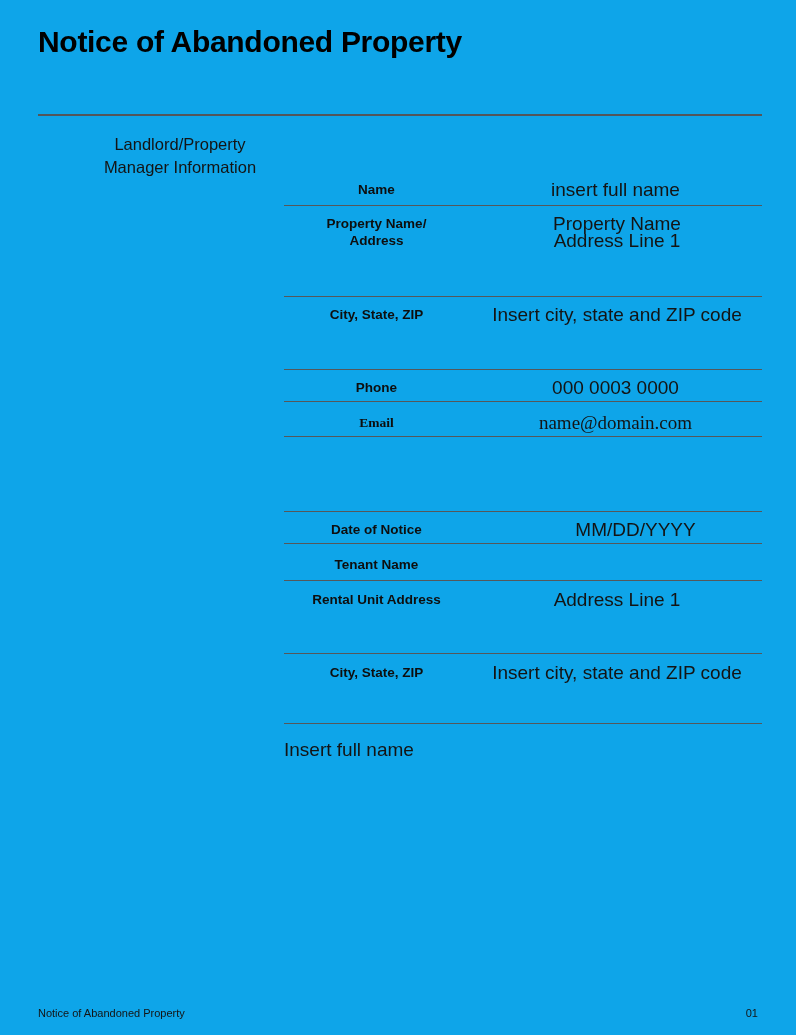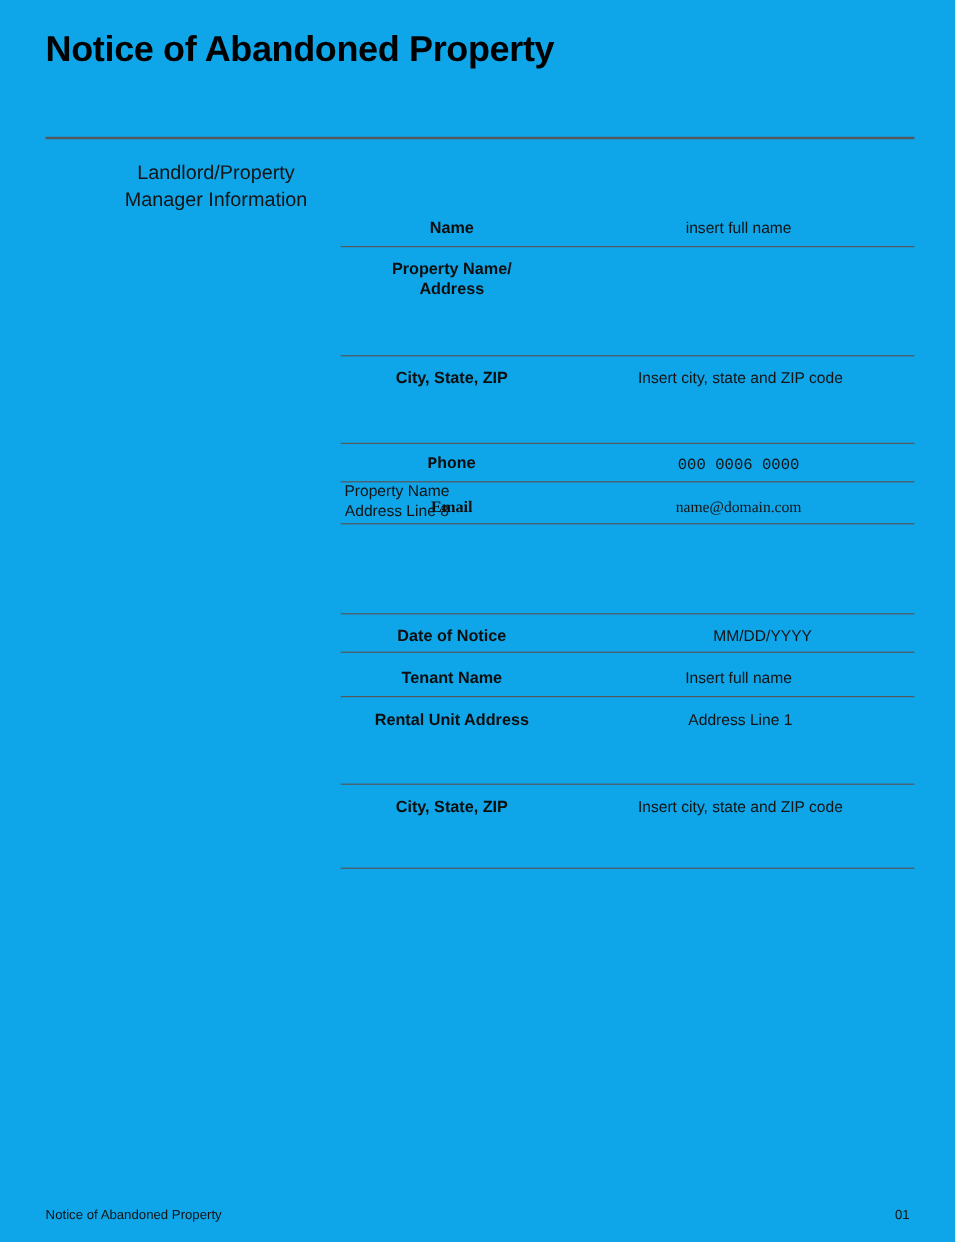--- a/index.html
+++ b/index.html
@@ -66,36 +66,36 @@
     width: 185px;
     flex: 0 0 185px;
     font-size: 13.5px;
     line-height: 17px;
     font-weight: 700;
     color: #0e0e0e;
     white-space: pre-line;
   }
   .fvalue {
     flex: 1;
-    font-size: 13px;
+    font-size: 19px;
     line-height: 17px;
     font-weight: 400;
     color: #141414;
     white-space: pre-line;
   }
   .ind { padding-left: 3px; }
   .r1 { height: 46px; padding-top: 21px; }
-  .r2 { height: 91px; padding-top: 9px; flex-direction: column; }
+  .r2 { height: 91px; padding-top: 9px; }
   .r3 { height: 73px; padding-top: 9px; }
-  .r4 { height: 32px; padding-top: 9px; font-family: Liberation Mono, monospace; }
+  .r4 { height: 32px; padding-top: 9px; }
   .r5 { height: 35px; padding-top: 12px; font-family: Liberation Serif, serif; }
   .gap { height: 74px; }
   .group2 { border-top: 1px solid #55585a; }
   .r6 { height: 32px; padding-top: 9px; gap: 40px; }
-  .r7 { height: 37px; padding-top: 12px; }
+  .r7 { height: 37px; padding-top: 12px; flex-direction: column; }
   .r8 { height: 73px; padding-top: 10px; }
   .r9 { height: 70px; padding-top: 10px; }
   .footer {
     position: absolute;
     left: 38px;
     right: 38px;
     top: 1006px;
     display: flex;
     justify-content: space-between;
     font-size: 11px;
@@ -119,31 +119,31 @@
 
     <div class="row r1">
       <div class="flabel">Name</div>
       <div class="fvalue">insert full name</div>
     </div>
 
     <div class="row r2">
       <div class="flabel">Property Name/
 Address</div>
       <div class="fvalue ind">Property Name
-Address Line 8</div>
+Address Line 1</div>
     </div>
 
     <div class="row r3">
       <div class="flabel">City, State, ZIP</div>
       <div class="fvalue ind">Insert city, state and ZIP code</div>
     </div>
 
     <div class="row r4">
       <div class="flabel">Phone</div>
-      <div class="fvalue">000 0006 0000</div>
+      <div class="fvalue">000 0003 0000</div>
     </div>
 
     <div class="row r5">
       <div class="flabel">Email</div>
       <div class="fvalue">name@domain.com</div>
     </div>
 
     <div class="gap"></div>
 
     <div class="group2">

